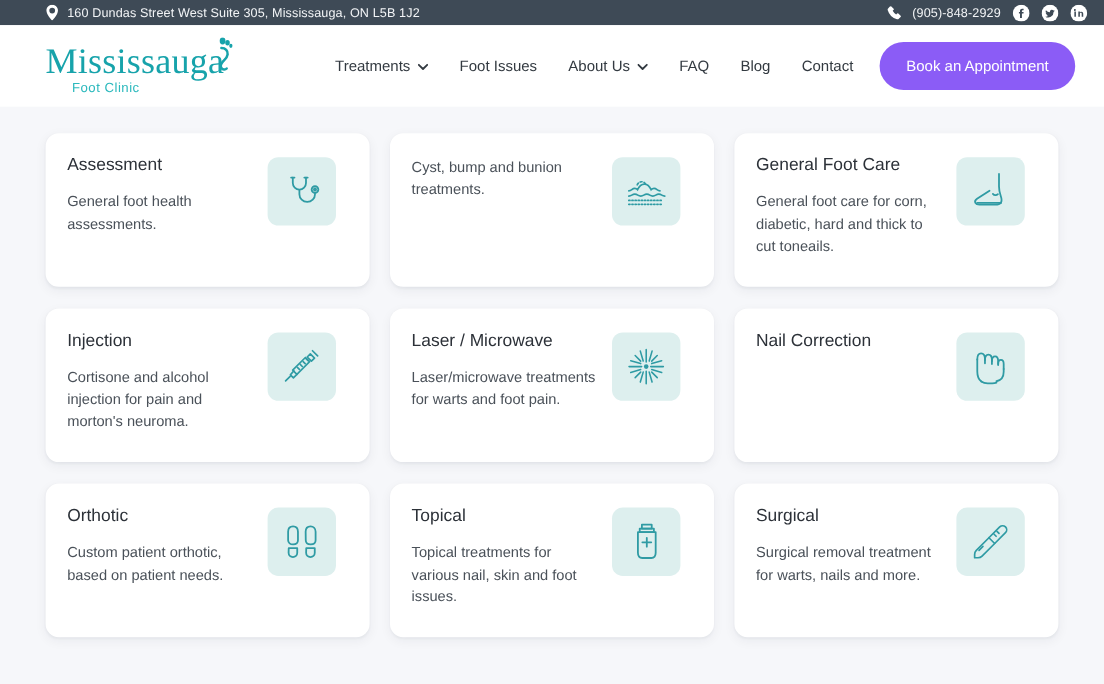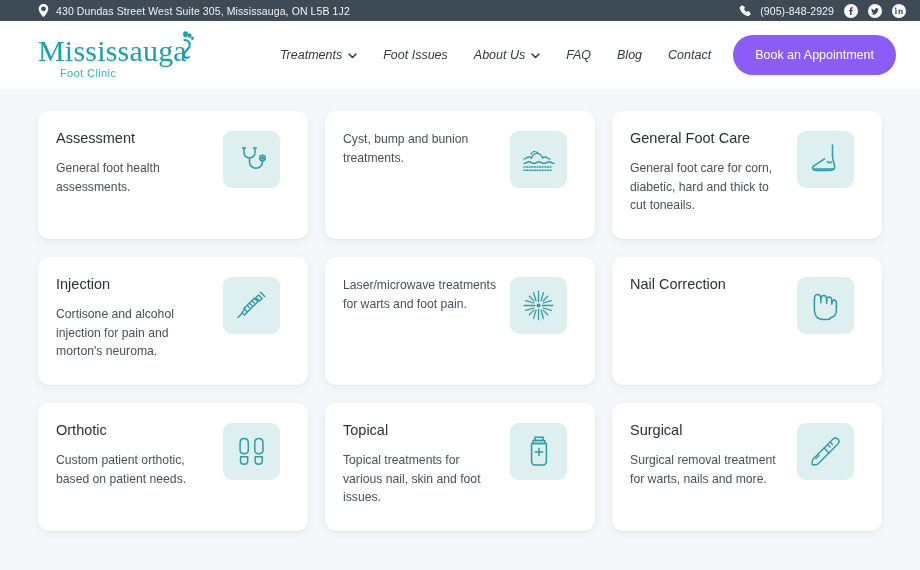--- a/index.html
+++ b/index.html
@@ -67,21 +67,20 @@
     margin-right: 22px;
   }
   .nav-item {
     display: flex;
     align-items: center;
     gap: 6px;
     font-size: 12.5px;
     color: #333a41;
     white-space: nowrap;
     cursor: pointer;
-    font-style: italic;
   }
   .chev { display: flex; align-items: center; margin-top: 1px; }
 
   .cta {
     background: #8b5cf6;
     color: #ffffff;
     border: none;
     border-radius: 22px;
     height: 40px;
     padding: 13px 22px;
@@ -141,21 +140,21 @@
 </head>
 <body>
 
 <div class="topbar">
   <div class="topbar-left">
     <span class="tb-icon">
       <svg width="11" height="13" viewBox="0 0 11 13">
           <path d="M5.5 0C2.8 0 .7 2.1.7 4.8c0 3.5 4.2 7.8 4.4 8 .2.2.6.2.8 0 .2-.2 4.4-4.5 4.4-8C10.3 2.1 8.2 0 5.5 0zm0 7.2a2.4 2.4 0 110-4.8 2.4 2.4 0 010 4.8z" fill="#ffffff"></path>
         </svg>
     </span>
-    <span class="topbar-text">430 Dundas Street West Suite 305, Mississauga, ON L5B 1J2</span>
+    <span class="topbar-text">160 Dundas Street West Suite 305, Mississauga, ON L5B 1J2</span>
   </div>
   <div class="topbar-right">
     <span class="tb-icon">
       <svg width="12" height="12" viewBox="0 0 12 12">
           <path d="M2.6.5 1.1 2a1.4 1.4 0 00-.3 1.5A11 11 0 008.5 11a1.4 1.4 0 001.5-.3l1.5-1.5a.7.7 0 000-1L9.6 6.3a.7.7 0 00-1 0l-.8.8A8.6 8.6 0 014.9 4l.8-.8a.7.7 0 000-1L3.8.4a.7.7 0 00-1 .1z" fill="#ffffff"></path>
         </svg>
     </span>
     <span class="topbar-text">(905)-848-2929</span>
     <span class="social-ico">
       <svg width="14" height="14" viewBox="0 0 14 14">
@@ -288,20 +287,21 @@
           <path d="M23 12.4 12.4 23l-3.5-3.5L19.5 8.9z"></path>
           <path d="M20 9.9l1.7 1.7M17.6 12.3l1.7 1.7M15.2 14.7l1.7 1.7M12.8 17.1l1.7 1.7"></path>
           <path d="M12.4 23l-2.9 2.9-2.5-2.5L9.9 20"></path>
           <path d="M6.8 24.6 3 28.4"></path>
         </svg>
       </div>
     </div>
 
     <div class="card">
       <div class="card-text">
+        <div class="card-title">Laser / Microwave</div>
         <div class="card-desc">Laser/microwave treatments for warts and foot pain.</div>
       </div>
       <div class="icon-tile">
         <svg width="33" height="33" viewBox="0 0 33 33" fill="none" stroke="#2f9ba4" stroke-width="1.3" stroke-linecap="round">
           <circle cx="16.5" cy="16.5" r="1.9" fill="#2f9ba4" stroke="none"></circle>
           <path d="M16.5 2.2v10.5M16.5 20.3v10.5M2.2 16.5h10.5M20.3 16.5h10.5"></path>
           <path d="M7.3 7.3l4.6 4.6M21.1 21.1l4.6 4.6M25.7 7.3l-4.6 4.6M11.9 21.1l-4.6 4.6"></path>
           <path d="M11.6 3.6l2.4 8.3M19 21.1l2.4 8.3M3.6 21.4l8.3-2.4M21.1 14l8.3-2.4"></path>
           <path d="M21.4 3.6 19 11.9M14 21.1l-2.4 8.3M3.6 11.6l8.3 2.4M21.1 19l8.3 2.4"></path>
         </svg>

